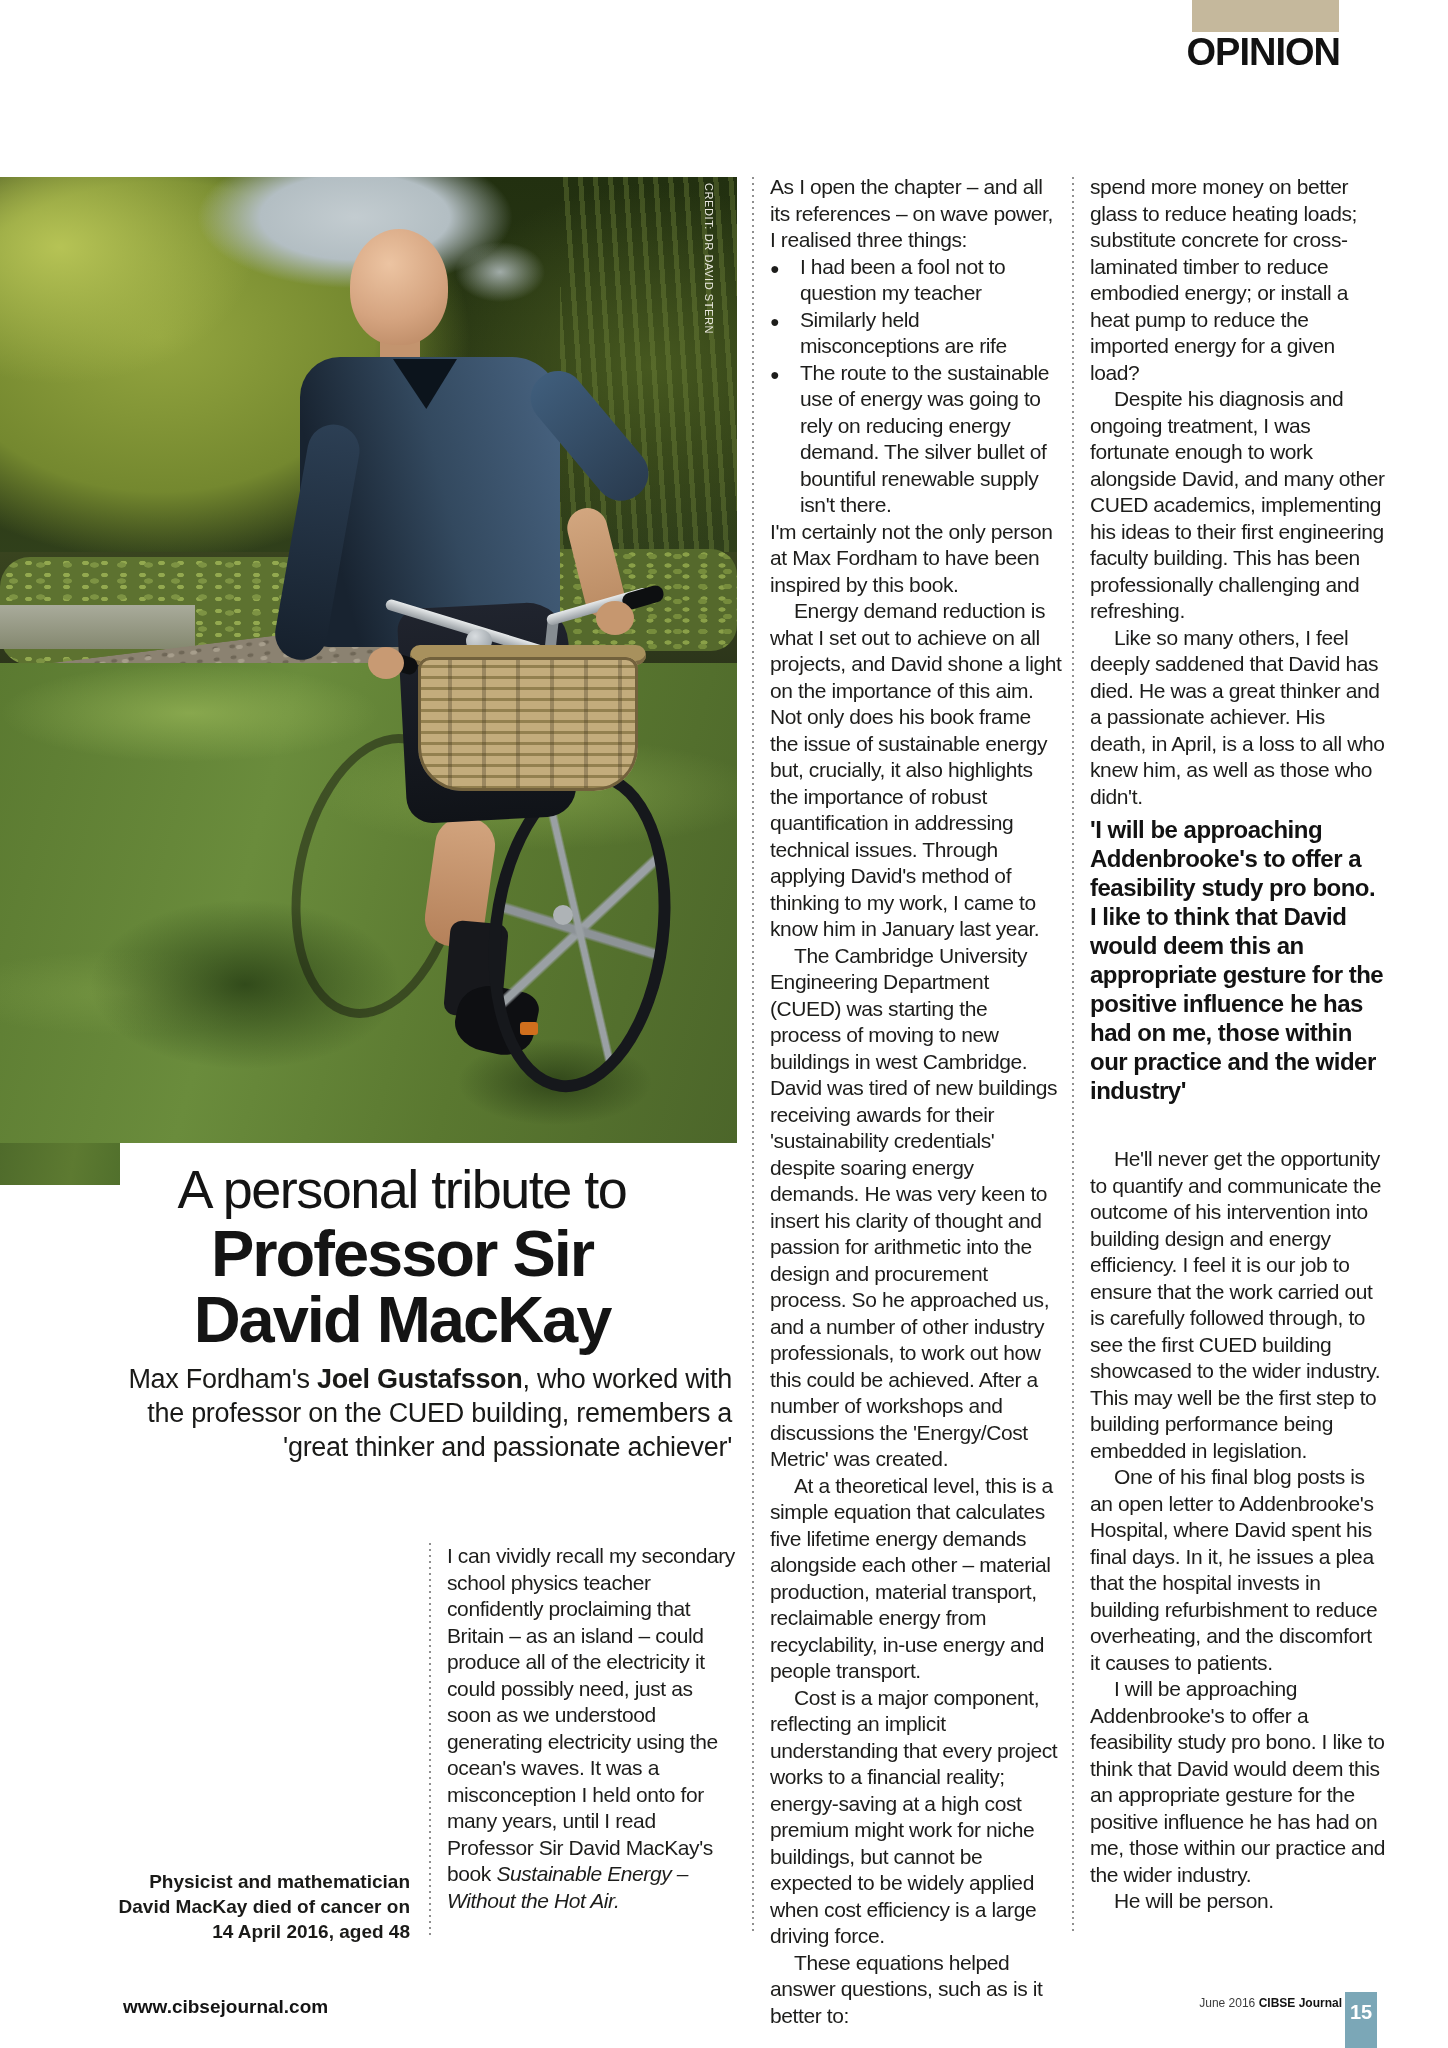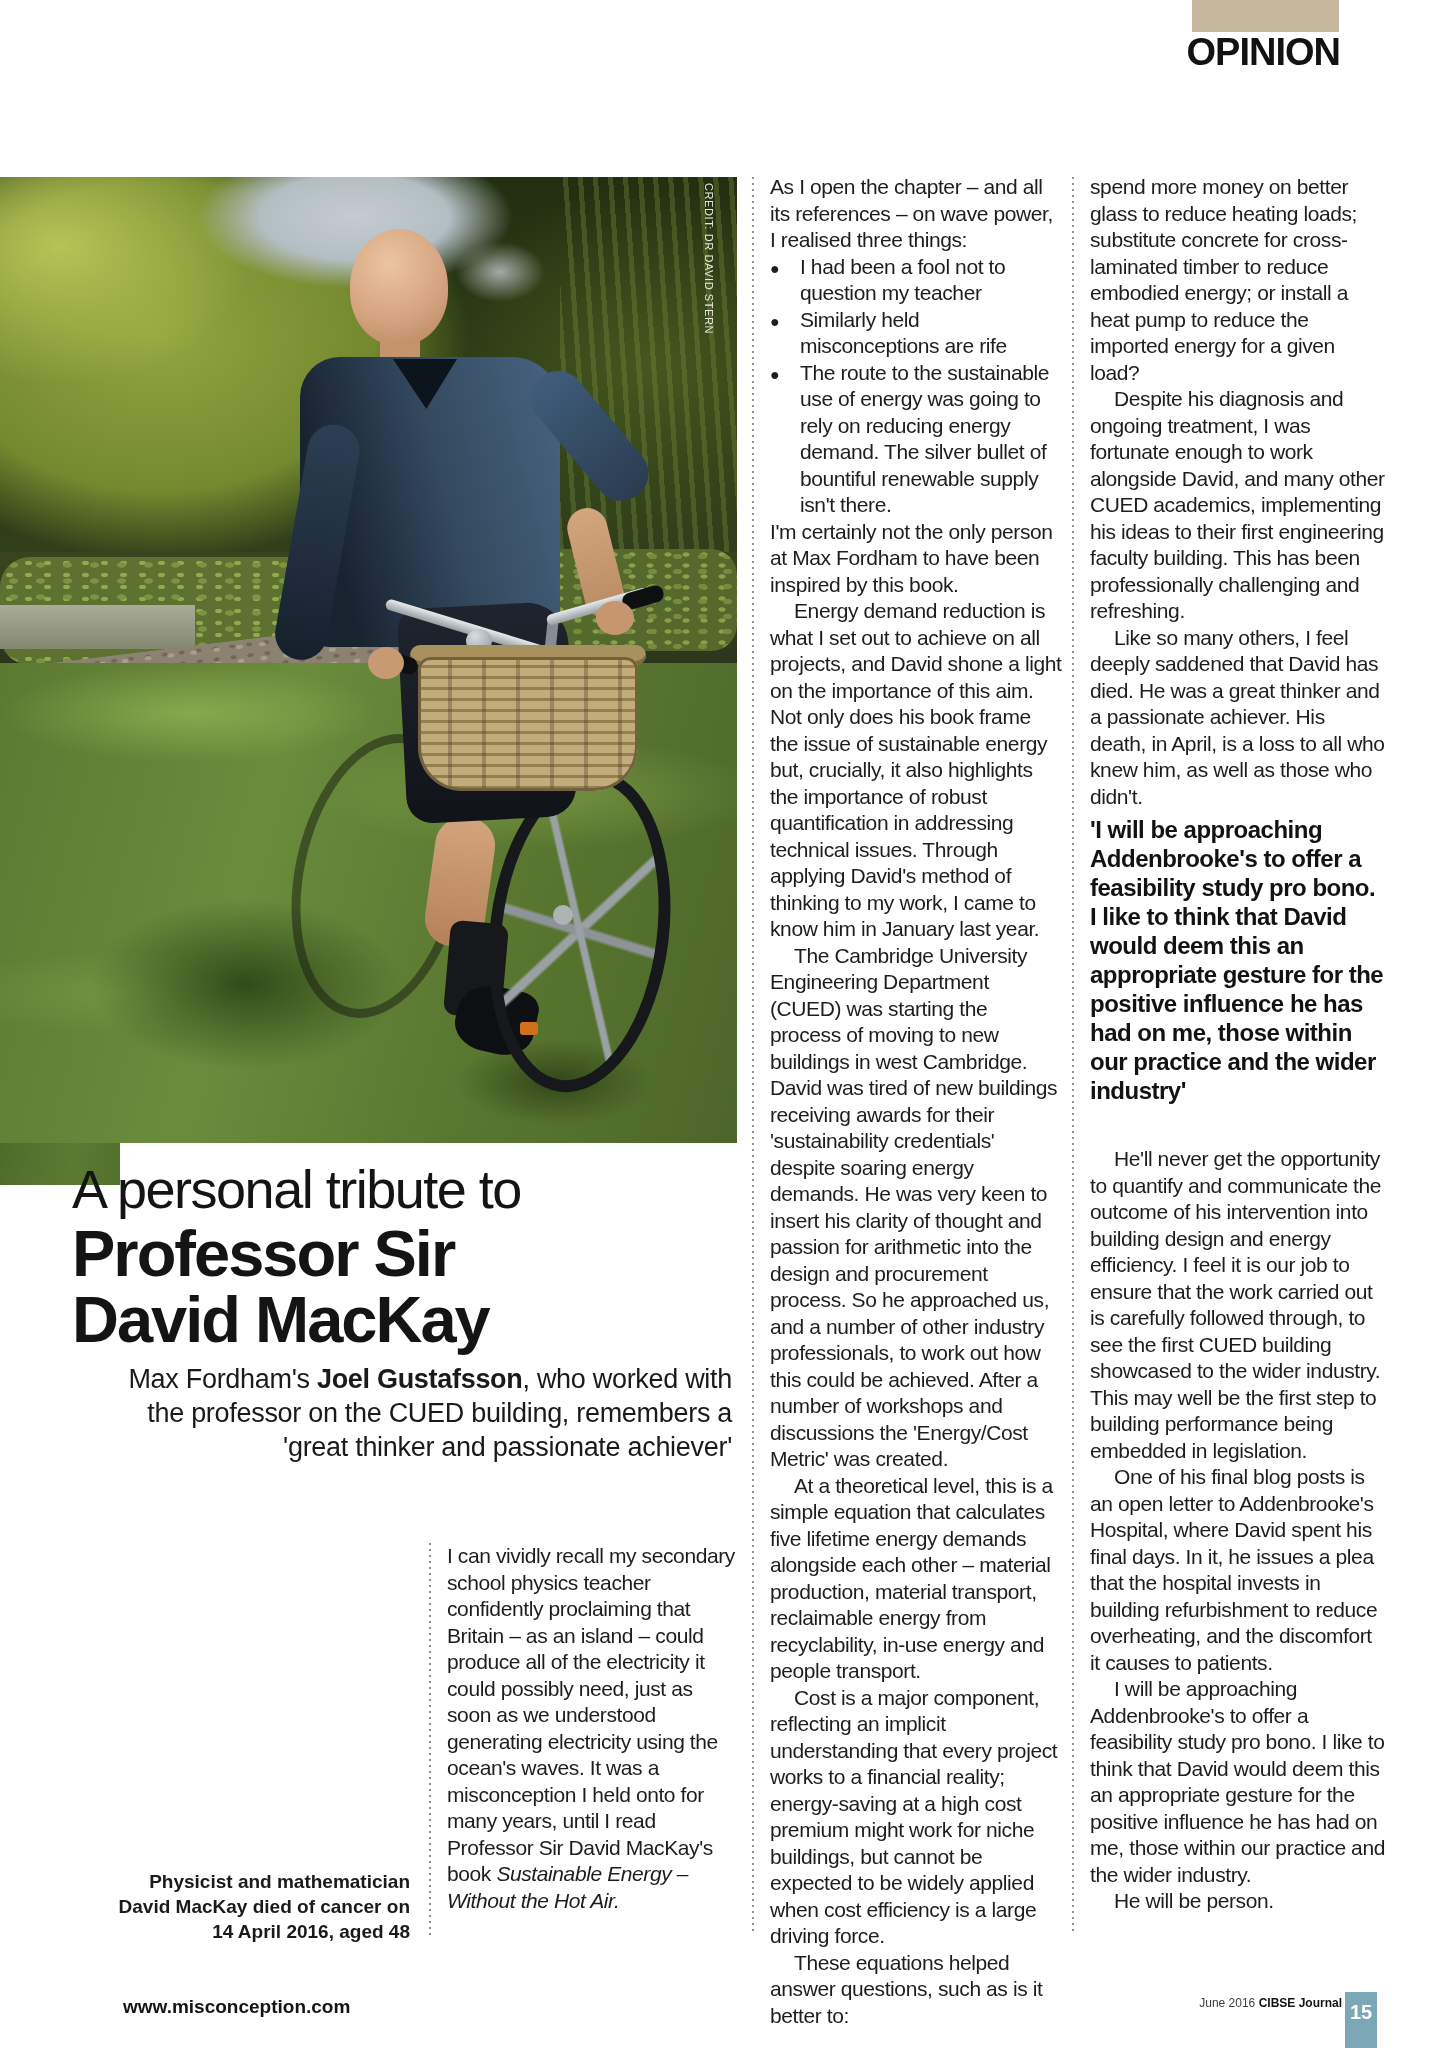--- a/index.html
+++ b/index.html
@@ -99,21 +99,21 @@
   .cy-basket{left:418px;top:480px;width:220px;height:134px;border-radius:12px 12px 44px 44px;
     background-image:
       repeating-linear-gradient(to right, rgba(0,0,0,0) 0 30px, rgba(60,50,30,.3) 30px 34px),
       repeating-linear-gradient(to bottom, #c3ac7c 0 8px, #93804f 8px 11px);
     box-shadow:inset 0 0 0 3px #72613c;}
   .photo-credit{left:703px;top:6px;writing-mode:vertical-rl;text-orientation:mixed;
     font-size:11px;letter-spacing:.6px;color:#e9e7df;}
   .photo-notch{position:absolute;left:0;top:1143px;width:120px;height:42px;
     background:linear-gradient(100deg,#4f6b2b,#5d7a31 60%,#51702c);}
   
-  .headline{position:absolute; right:716px; top:1157px; width:660px; text-align:left; color:#141414;}
+  .headline{position:absolute; right:716px; top:1157px; width:660px; text-align:center; color:#141414;}
   .hl-light{display:block; font-size:54px; line-height:64px; font-weight:400; letter-spacing:-1.5px;}
   .hl-heavy{display:block; font-size:65px; line-height:66px; font-weight:800; letter-spacing:-2px;}
   .standfirst{position:absolute; right:716px; top:1362px; width:640px; text-align:right;
     font-size:27px; line-height:34px; letter-spacing:-.3px; color:#1a1a18;}
   
   .vdivider{position:absolute; width:2px;
     background-image:repeating-linear-gradient(to bottom, #8f8f8f 0 2px, rgba(0,0,0,0) 2px 6px);}
   .div-a{left:752px; top:177px; height:1758px;}
   .div-b{left:1072px; top:177px; height:1758px;}
   .div-c{left:429px; top:1543px; height:396px;}
@@ -224,17 +224,17 @@
       <p class="para ind">I will be approaching Addenbrooke's to offer a feasibility study pro bono. I like to think that David would deem this an appropriate gesture for the positive influence he has had on me, those within our practice and the wider industry.</p>
       <p class="para ind">He will be person.</p>
     </div>
 
   <div class="caption">
       <div>Physicist and mathematician</div>
       <div>David MacKay died of cancer on</div>
       <div>14 April 2016, aged 48</div>
     </div>
 
-  <div class="footer-site">www.misconception.com</div>
+  <div class="footer-site">www.cibsejournal.com</div>
   <div class="footer-right"><span>June 2016</span> <b>CIBSE Journal</b></div>
   <div class="page-number-box"><span>15</span></div>
 
 </div>
 
 </body></html>

